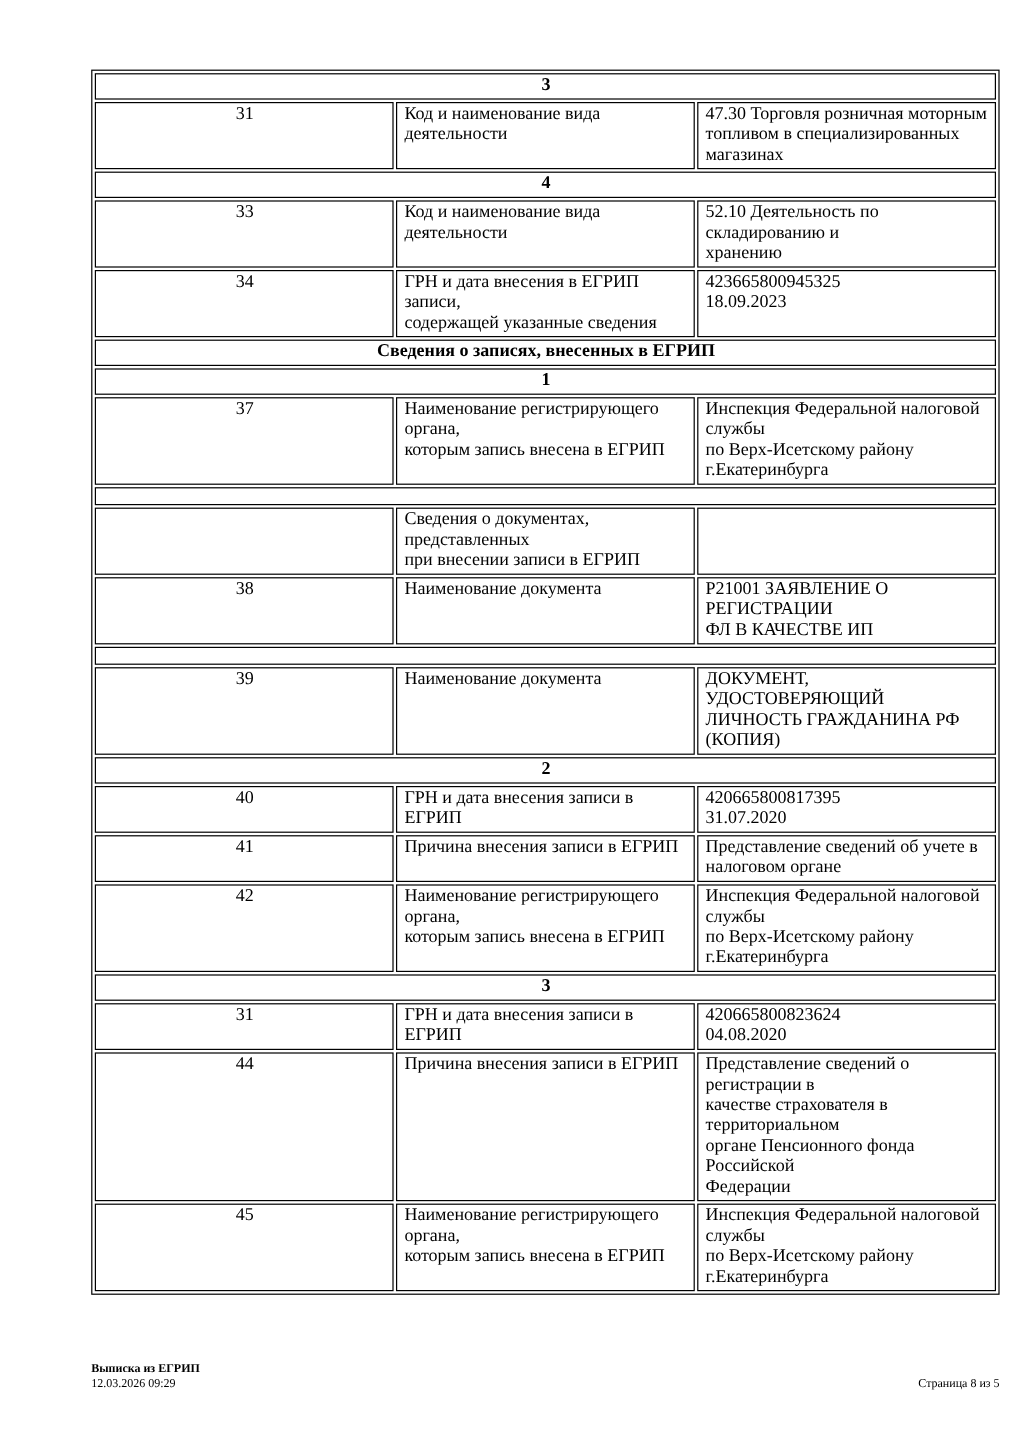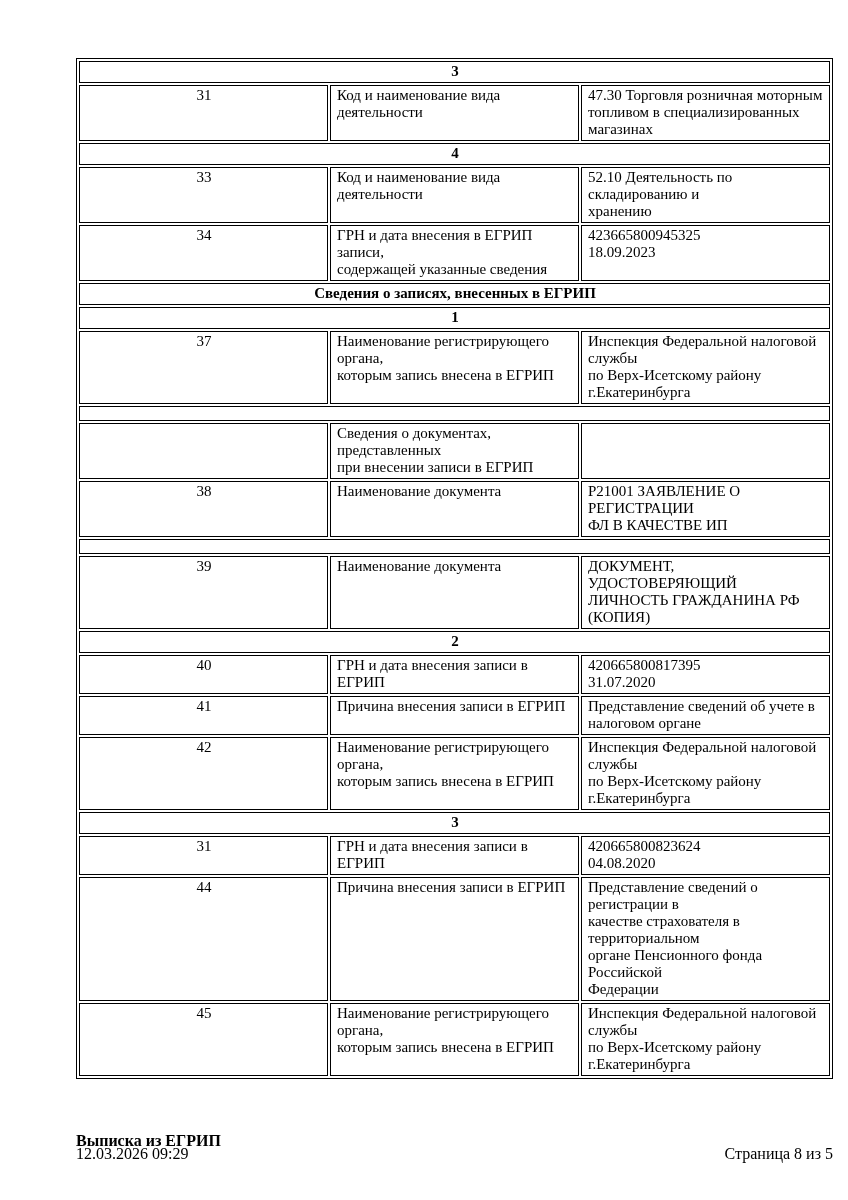--- a/index.html
+++ b/index.html
@@ -56,21 +56,21 @@
   }
   .pre { white-space: pre-line; }
   .footer {
     position: absolute;
     left: 76px;
     top: 1134px;
     width: 757px;
     display: flex;
     justify-content: space-between;
     align-items: flex-end;
-    font-size: 16px;
+    font-size: 10px;
     line-height: 13px;
   }
   .footer .f-left { text-align: left; }
   .footer .f-left .f-title { font-weight: bold; }
   .footer .f-center { text-align: center; flex: 1; }
   .footer .f-right { text-align: right; white-space: nowrap; }
 </style>
 </head>
 <body>
 

